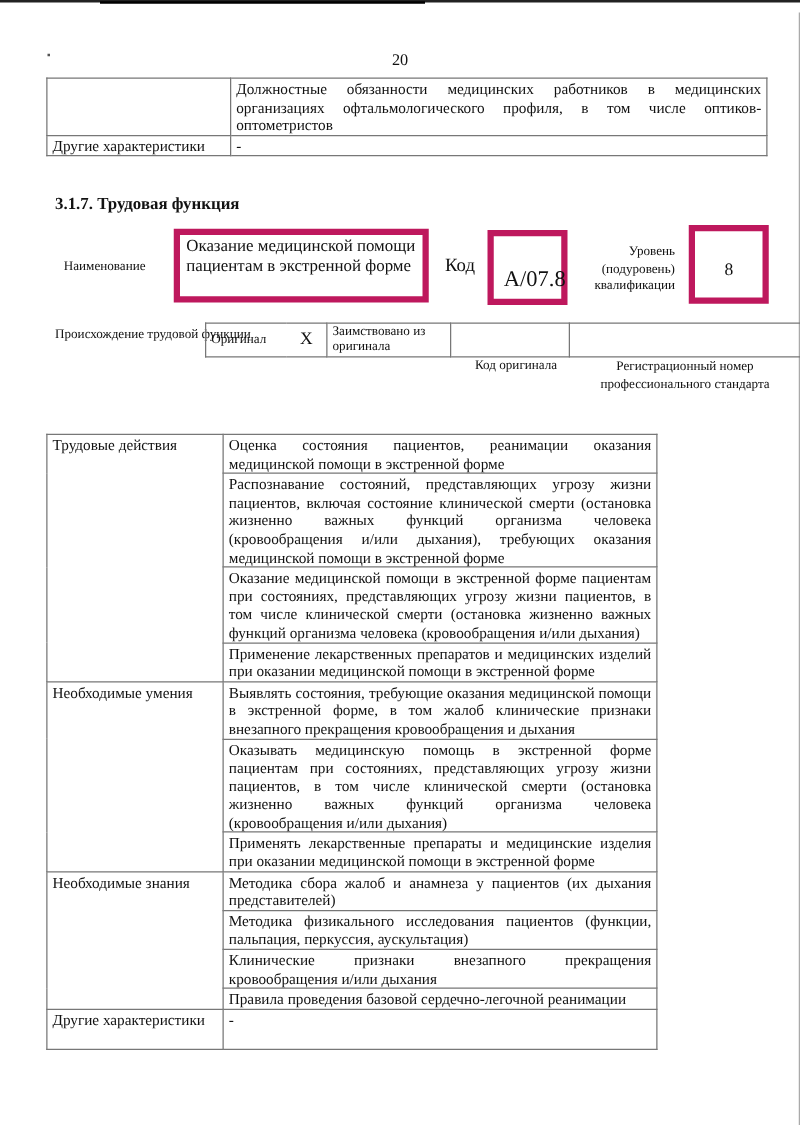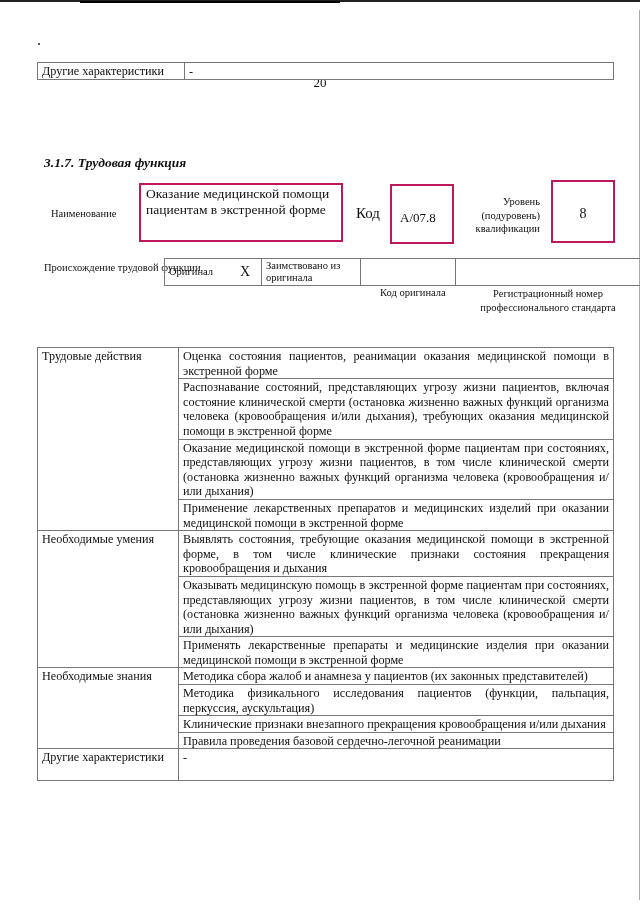--- a/index.html
+++ b/index.html
@@ -2,65 +2,69 @@
 <html><head>
 <meta charset="utf-8">
 <style>
   html, body { margin: 0; padding: 0; background: #ffffff; }
   body { width: 640px; height: 905px; position: relative; overflow: hidden;
          font-family: "Liberation Serif", serif; color: #111; }
   .top-rule { position: absolute; left: 0; top: 0; width: 640px; height: 2px; background: #222; }
   .top-rule2 { position: absolute; left: 80px; top: 1px; width: 260px; height: 2px; background: #000; }
   .right-edge { position: absolute; right: 0; top: 10px; width: 1px; height: 890px; background: #aaa; }
   .left-mark { position: absolute; left: 38px; top: 43px; width: 2px; height: 2px; background: #555; }
-  .page-number { position: absolute; left: 0; width: 640px; top: 40px; text-align: center; font-size: 13px; margin-top: 35px; }
+  .page-number { position: absolute; left: 0; width: 640px; top: 40px; text-align: center; font-size: 13px; }
 
   table { border-collapse: collapse; position: absolute; }
   td { border: 1px solid #777; vertical-align: top; padding: 1px 4px 0 4px;
        font-size: 12.2px; line-height: 14.6px; }
   td.just { text-align: justify; text-align-last: left; }
 
   .t1 { left: 37px; top: 62px; width: 577px; }
   .t1 td.c1 { width: 138px; }
 
-  .section-title { position: absolute; left: 44px; top: 155px; font-size: 13.5px; font-weight: bold; font-style: italic; }
+  .section-title { position: absolute; left: 44px; top: 155px; font-size: 13.5px; font-weight: bold; }
 
   .lbl { position: absolute; font-size: 10.5px; line-height: 12.5px; }
-  .box { position: absolute; border: 2px solid #be185d; box-sizing: border-box; }
+  .box { position: absolute; border: 5px solid #be185d; box-sizing: border-box; }
   .name-box { left: 139px; top: 183px; width: 204px; height: 59px; font-size: 13.5px; line-height: 16px; padding: 1px 5px; }
   .code-label { left: 356px; top: 207px; font-size: 15px; }
-  .code-box { left: 390px; top: 184px; width: 64px; height: 60px; font-size: 13px; padding: 24px 0 0 8px; }
+  .code-box { left: 390px; top: 184px; width: 64px; height: 60px; font-size: 18px; padding: 24px 0 0 8px; }
   .level-label { left: 462px; top: 195px; width: 78px; text-align: right; font-size: 10.5px; line-height: 13.5px; }
   .level-box { left: 551px; top: 180px; width: 64px; height: 63px; font-size: 14px; text-align: center; padding-top: 24px; }
 
   .origin-label { left: 44px; top: 262px; }
   .origin-table { left: 164px; top: 258px; width: 511px; }
   .origin-table td { font-size: 10.5px; line-height: 12px; height: 26px; padding: 0 4px; vertical-align: middle; }
   .ot-orig { width: 56px; }
   .ot-x { width: 24px; text-align: center; font-size: 14px !important; }
   .ot-borrowed { width: 90px; }
   .ot-code { width: 86px; }
   .code-orig-label { left: 380px; top: 287px; font-size: 10.5px; }
   .reg-label { left: 468px; top: 287px; width: 160px; text-align: center; font-size: 10.5px; line-height: 13.5px; }
 
-  .t2 { left: 37px; top: 347px; width: 577px; }
+  .t2 { left: 37px; top: 347px; width: 489px; }
   .t2 td.c1 { width: 132px; }
 </style>
 </head>
 <body>
 
 <div class="top-rule"></div>
 <div class="top-rule2"></div>
 <div class="right-edge"></div>
 <div class="left-mark"></div>
 
 <div class="page-number">20</div>
 
 <table class="t1">
   <tbody>
+      <tr>
+    <td class="c1"></td>
+    <td class="just">Должностные обязанности медицинских работников в медицинских организациях офтальмологического профиля, в том числе оптиков-оптометристов</td>
+  </tr>
   <tr>
     <td class="c1">Другие характеристики</td>
     <td>-</td>
   </tr>
 </tbody>
   </table>
 
 <div class="section-title">3.1.7. Трудовая функция</div>
 
 <div class="lbl" style="left:51px; top:208px;">Наименование</div>
@@ -95,31 +99,31 @@
         <td class="just">Распознавание состояний, представляющих угрозу жизни пациентов, включая состояние клинической смерти (остановка жизненно важных функций организма человека (кровообращения и/или дыхания), требующих оказания медицинской помощи в экстренной форме</td>
       </tr>
       <tr>
         <td class="just">Оказание медицинской помощи в экстренной форме пациентам при состояниях, представляющих угрозу жизни пациентов, в том числе клинической смерти (остановка жизненно важных функций организма человека (кровообращения и/или дыхания)</td>
       </tr>
       <tr>
         <td class="just">Применение лекарственных препаратов и медицинских изделий при оказании медицинской помощи в экстренной форме</td>
       </tr>
       <tr>
         <td class="c1" rowspan="3">Необходимые умения</td>
-        <td class="just">Выявлять состояния, требующие оказания медицинской помощи в экстренной форме, в том числе клинические признаки состояния прекращения кровообращения и дыхания</td>
+        <td class="just">Выявлять состояния, требующие оказания медицинской помощи в экстренной форме, в том жалоб клинические признаки внезапного прекращения кровообращения и дыхания</td>
       </tr>
       <tr>
         <td class="just">Оказывать медицинскую помощь в экстренной форме пациентам при состояниях, представляющих угрозу жизни пациентов, в том числе клинической смерти (остановка жизненно важных функций организма человека (кровообращения и/или дыхания)</td>
       </tr>
       <tr>
         <td class="just">Применять лекарственные препараты и медицинские изделия при оказании медицинской помощи в экстренной форме</td>
       </tr>
       <tr>
         <td class="c1" rowspan="4">Необходимые знания</td>
-        <td class="just">Методика сбора жалоб и анамнеза у пациентов (их законных представителей)</td>
+        <td class="just">Методика сбора жалоб и анамнеза у пациентов (их дыхания представителей)</td>
       </tr>
       <tr>
         <td class="just">Методика физикального исследования пациентов (функции, пальпация, перкуссия, аускультация)</td>
       </tr>
       <tr>
         <td class="just">Клинические признаки внезапного прекращения кровообращения и/или дыхания</td>
       </tr>
       <tr>
         <td class="just">Правила проведения базовой сердечно-легочной реанимации</td>
       </tr>

